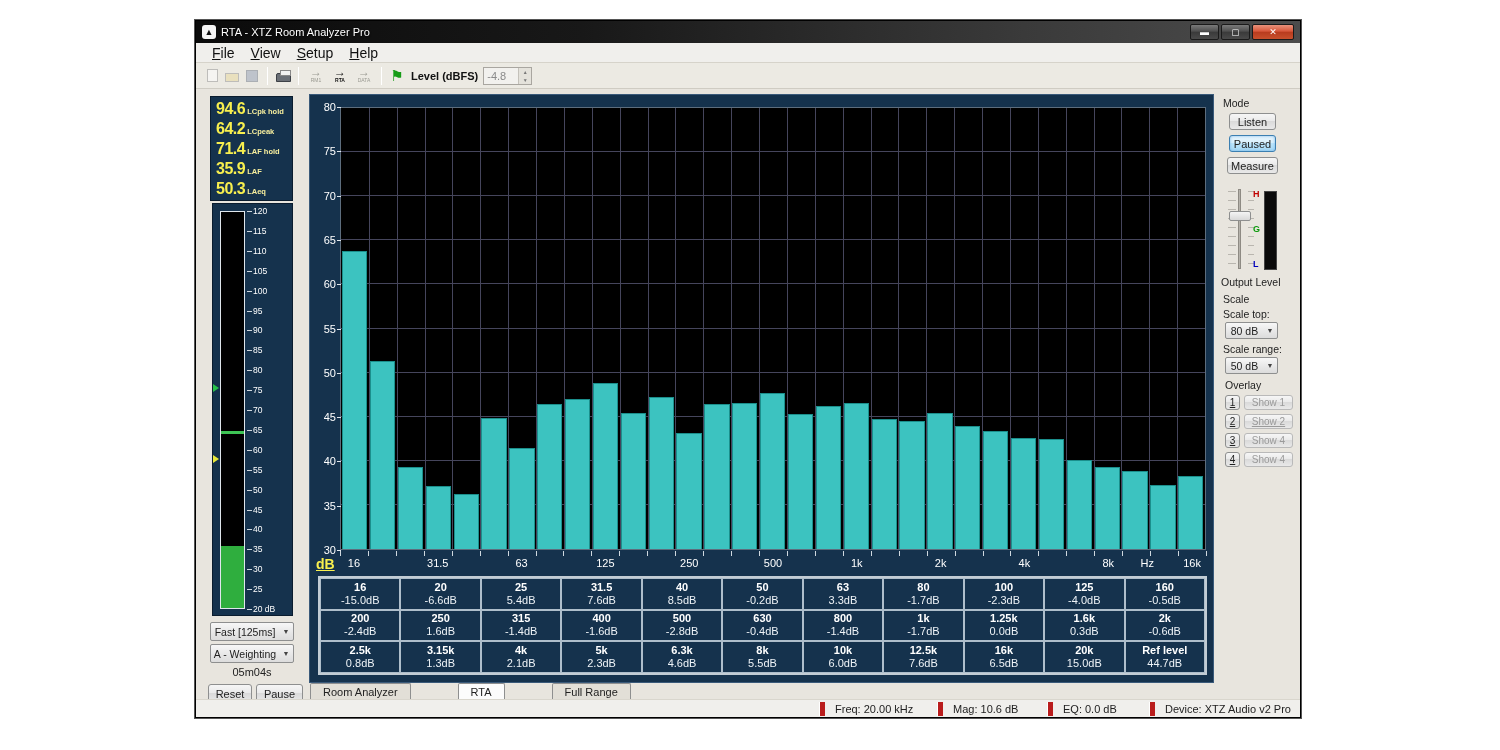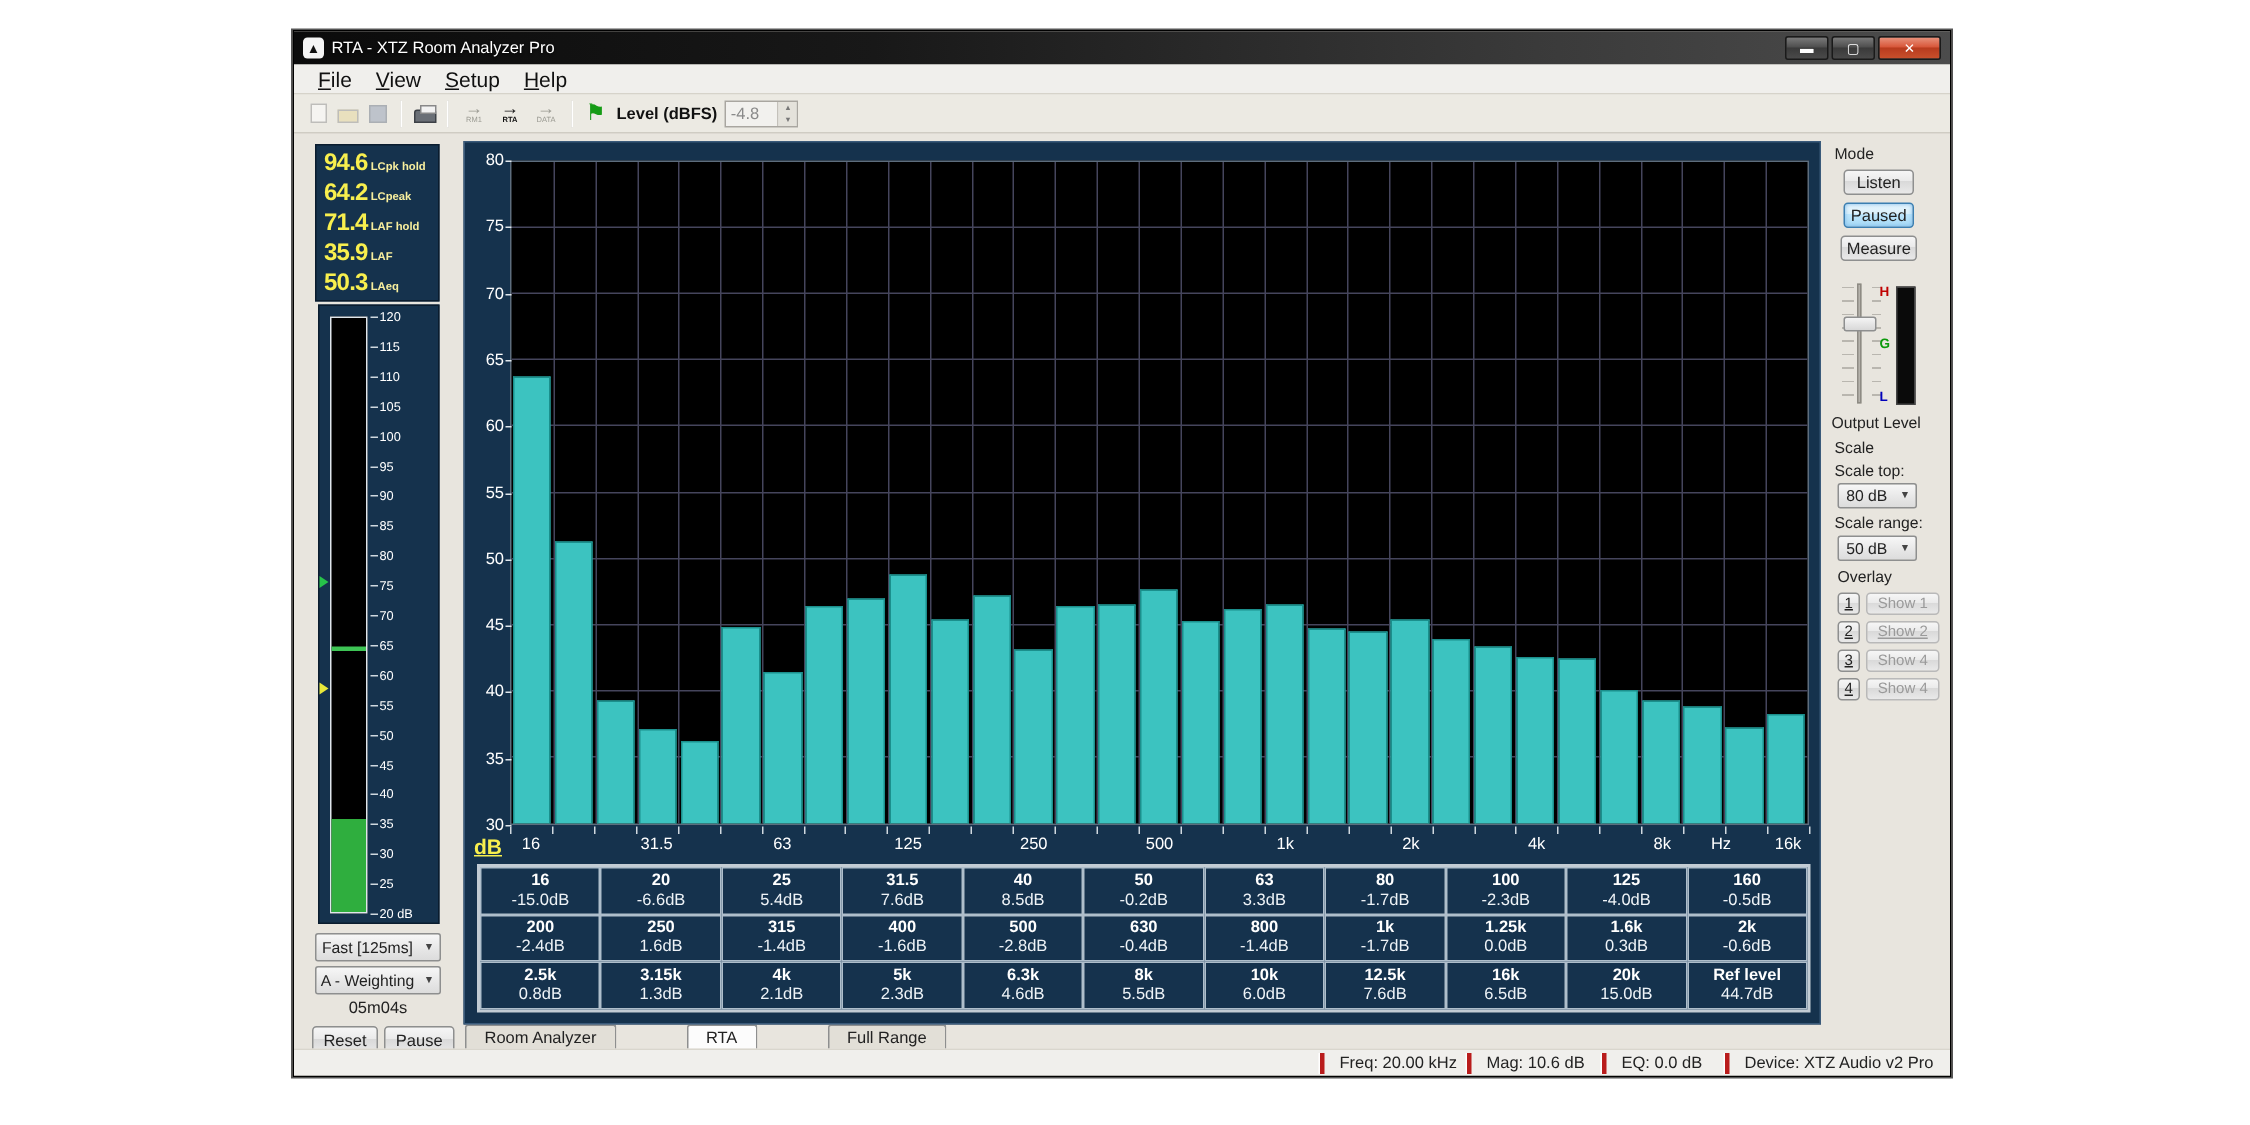--- a/index.html
+++ b/index.html
@@ -127,22 +127,22 @@
   .hgl { position:absolute; left:1057px; font-size:9px; font-weight:bold; }
 
   .ov-num { position:absolute; left:1029px; width:15px; height:15px; font-size:10px; }
   .ov-num span { text-decoration:underline; }
   .ov-show { position:absolute; left:1048px; width:49px; height:15px; font-size:10px; color:#9a9a9a;
              border-color:#b9b9b9; }
 
   
   #statusbar { position:absolute; left:0; bottom:0; width:100%; height:18px; background:#f0efec;
                border-top:1px solid #d9d6cd; display:flex; align-items:center; justify-content:flex-end; font-size:11px; color:#222; }
-  .sb-field { border-left:3px solid #b91c1c; box-shadow:-1px 0 0 #fff; height:14px; display:flex; align-items:center;
-              padding:0 10px; white-space:nowrap; }
+  .sb-field { border-left:5px solid #b91c1c; box-shadow:-1px 0 0 #fff; height:14px; display:flex; align-items:center;
+              padding:0 10px; white-space:nowrap;margin-left:20px; }
 </style>
 </head>
 <body>
 
 <div id="stage">
   <div id="win">
 
     <div id="titlebar">
       <div id="title-icon">▲</div>
       <div id="title-text">RTA - XTZ Room Analyzer Pro</div>

